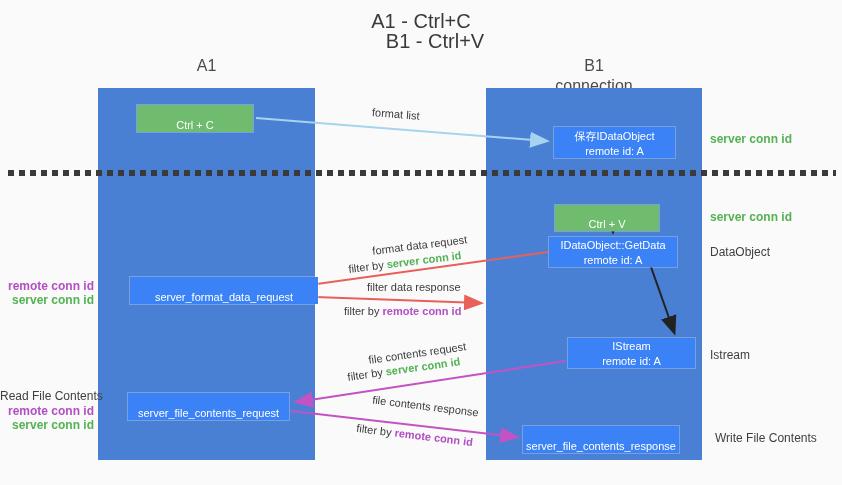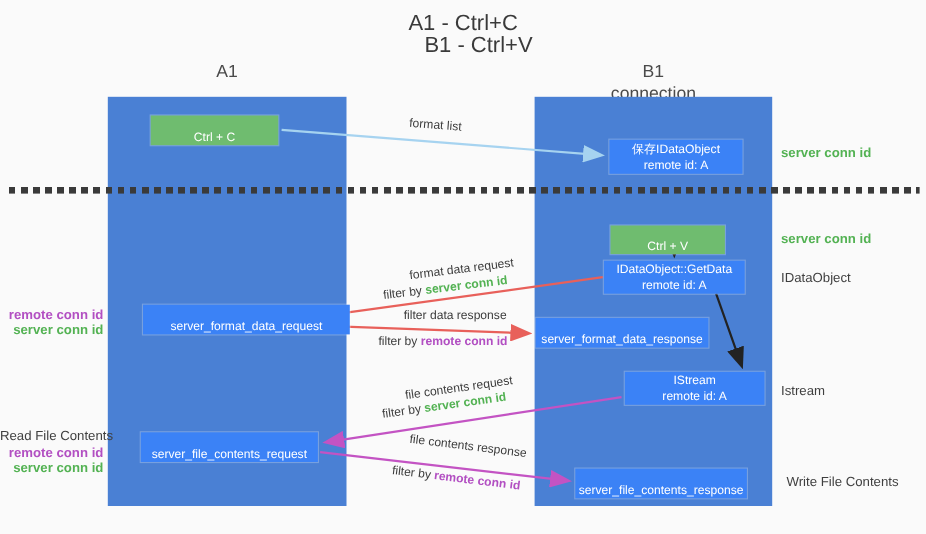--- a/index.html
+++ b/index.html
@@ -96,23 +96,20 @@
 
   <div class="box orange" style="left:549px;top:237px;width:128px;height:30px;">
     <div>IDataObject::GetData</div>
     <div>remote id: A</div>
   </div>
 
   <div class="box orange" style="left:130px;top:277px;width:188px;height:27px;">
     <div>server_format_data_request</div>
   </div>
 
-  <div class="box orange" style="left:487px;top:289px;width:157px;height:27px;">
-    <div>server_format_data_response</div>
-  </div>
 
   <div class="box orange" style="left:568px;top:338px;width:127px;height:30px;">
     <div>IStream</div>
     <div>remote id: A</div>
   </div>
 
   <div class="box orange" style="left:523px;top:426px;width:156px;height:27px;">
     <div>server_file_contents_response</div>
   </div>
 
@@ -141,21 +138,21 @@
   </div>
 
   <div class="arrow-label rot-dn" style="left:372px;top:400px;">file contents response</div>
   <div class="arrow-label rot-dn" style="left:356px;top:429px;">
     <span>filter by</span>
     <span class="purple-t">remote conn id</span>
   </div>
 
   <div class="annotation right bold-green" style="top:132px;">server conn id</div>
   <div class="annotation right bold-green" style="top:210px;">server conn id</div>
-  <div class="annotation right" style="top:245px;">IDataObject</div>
+  <div class="annotation right" style="top:245px;">DataObject</div>
   <div class="annotation right" style="top:348px;">Istream</div>
   <div class="annotation" style="left:715px;top:431px;">Write File Contents</div>
 
   <div class="annotation left-align bold-purple" style="top:279px;">remote conn id</div>
   <div class="annotation left-align bold-green" style="top:293px;">server conn id</div>
   <div class="annotation left-align" style="top:389px;">Read File Contents</div>
   <div class="annotation left-align bold-purple" style="top:404px;">remote conn id</div>
   <div class="annotation left-align bold-green" style="top:418px;">server conn id</div>
 
 </div>

